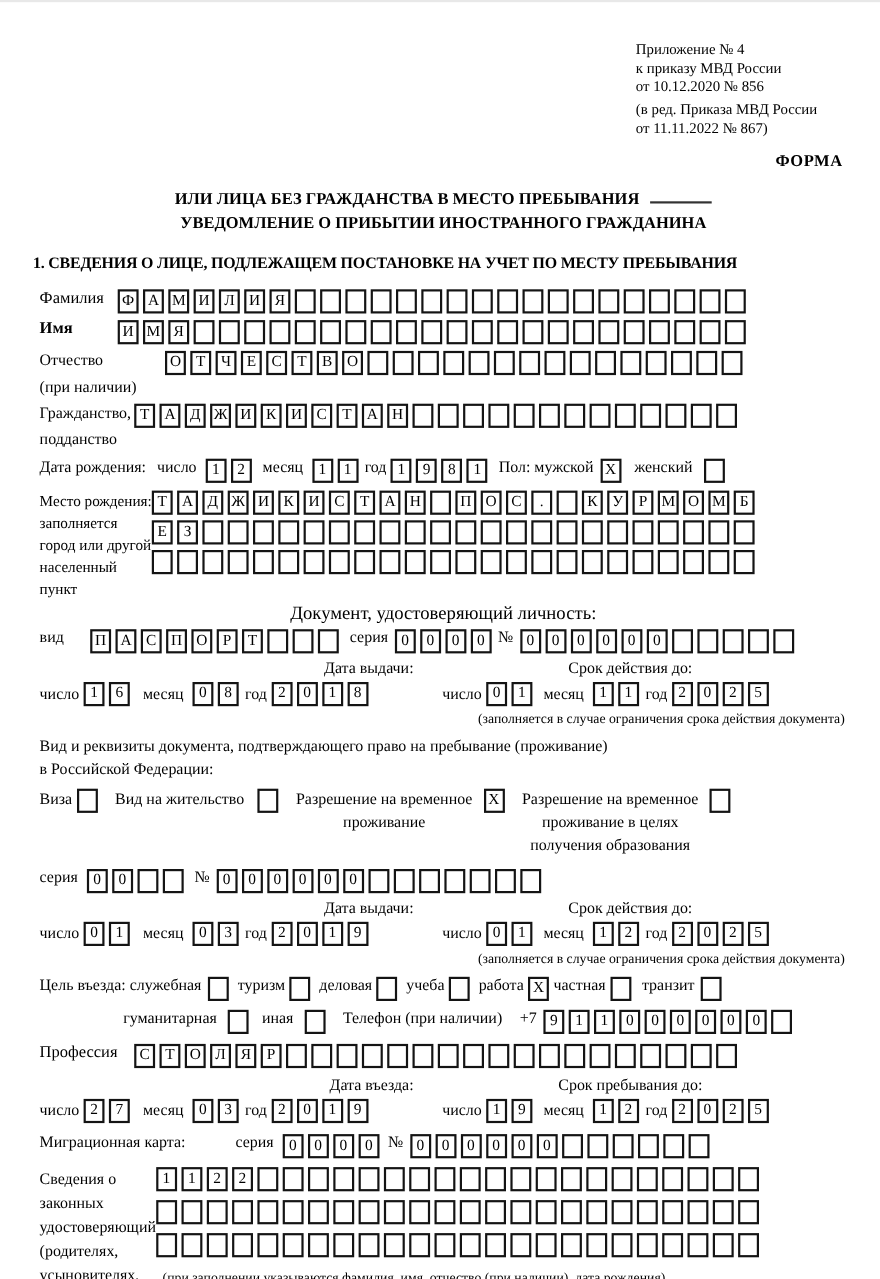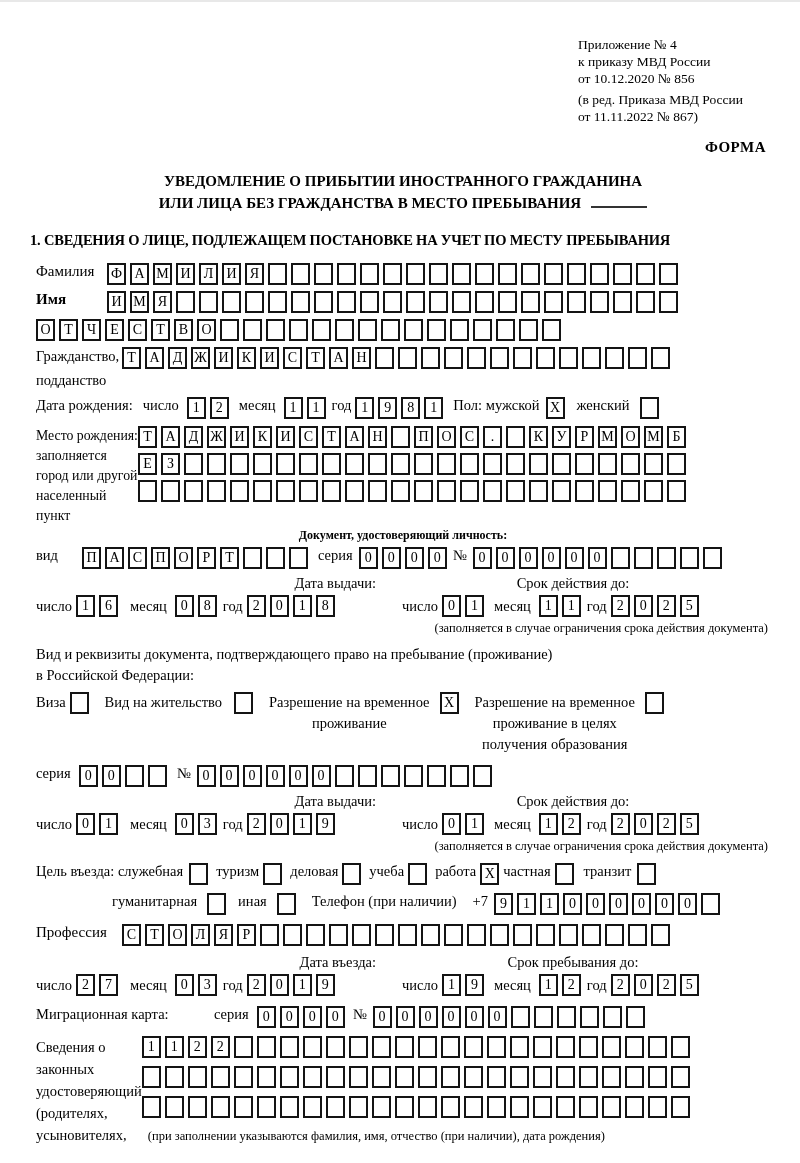--- a/index.html
+++ b/index.html
@@ -23,21 +23,21 @@
   .lbl { flex: 0 0 auto; }
   .cells { display: inline-flex; gap: 4px; flex-wrap: nowrap; }
   .cell {
     width: 19px; height: 22px; border: 2px solid #141414; flex: 0 0 auto;
     font-size: 14px; line-height: 18px; text-align: center; background: #fff;
   }
   .stack { display: flex; align-items: flex-start; margin-top: 6px; font-size: 15px; }
   .stack .lines { line-height: 18px; font-size: 14.5px; }
   .cellrows > .cells { margin-bottom: 5px; }
   .cellrows { display: flex; flex-direction: column; }
-  .center-b { text-align: center; font-weight: bold; font-size: 12px; margin-top: 6px; }
+  .center-b { text-align: center; font-weight: normal; font-size: 17px; margin-top: 6px; }
   .date-headers { display: flex; font-size: 14.5px; margin-top: 6px; }
   .date-headers .h-left { flex: 0 0 340px; text-align: right; }
   .date-headers .h-right { flex: 1 1 auto; text-align: center; }
   .date-row { display: flex; align-items: center; font-size: 14.5px; margin-top: 3px; }
   .date-row .grp { display: flex; align-items: center; }
   .date-row .grp-left { flex: 0 0 366px; }
   .note-right { text-align: right; font-size: 12.5px; margin-top: 4px; padding-right: 2px; }
   .plain { font-size: 14.5px; margin-top: 8px; line-height: 21px; }
   .res-row { display: flex; align-items: flex-start; margin-top: 6px; font-size: 14.5px; }
   .res-item { display: flex; align-items: flex-start; }
@@ -57,22 +57,22 @@
     <div>от 10.12.2020 № 856</div>
     <div class="rev">
       <div>(в ред. Приказа МВД России</div>
       <div>от 11.11.2022 № 867)</div>
     </div>
   </div>
 
   <div class="forma">ФОРМА</div>
 
   <div class="title">
+    <div><span>ИЛИ ЛИЦА БЕЗ ГРАЖДАНСТВА В МЕСТО ПРЕБЫВАНИЯ</span><span class="blank-line"></span></div>
     <div>УВЕДОМЛЕНИЕ О ПРИБЫТИИ ИНОСТРАННОГО ГРАЖДАНИНА</div>
-    <div><span>ИЛИ ЛИЦА БЕЗ ГРАЖДАНСТВА В МЕСТО ПРЕБЫВАНИЯ</span><span class="blank-line"></span></div>
   </div>
 
   <div class="section-heading">1. СВЕДЕНИЯ О ЛИЦЕ, ПОДЛЕЖАЩЕМ ПОСТАНОВКЕ НА УЧЕТ ПО МЕСТУ ПРЕБЫВАНИЯ</div>
 
   <div class="row" style="margin-top:14px;">
     <span class="lbl" style="flex-basis:71px;">Фамилия</span>
     <span class="cells">
         <span class="cell">Ф</span>
         <span class="cell">А</span>
         <span class="cell">М</span>
@@ -126,20 +126,24 @@
         <span class="cell"></span>
         <span class="cell"></span>
         <span class="cell"></span>
         <span class="cell"></span>
         <span class="cell"></span>
         <span class="cell"></span>
       </span>
   </div>
 
   <div class="stack">
+    <div class="lines" style="flex:0 0 114px;">
+      <div>Отчество</div>
+      <div style="margin-top:6px;">(при наличии)</div>
+    </div>
     <span class="cells">
         <span class="cell">О</span>
         <span class="cell">Т</span>
         <span class="cell">Ч</span>
         <span class="cell">Е</span>
         <span class="cell">С</span>
         <span class="cell">Т</span>
         <span class="cell">В</span>
         <span class="cell">О</span>
         <span class="cell"></span>

